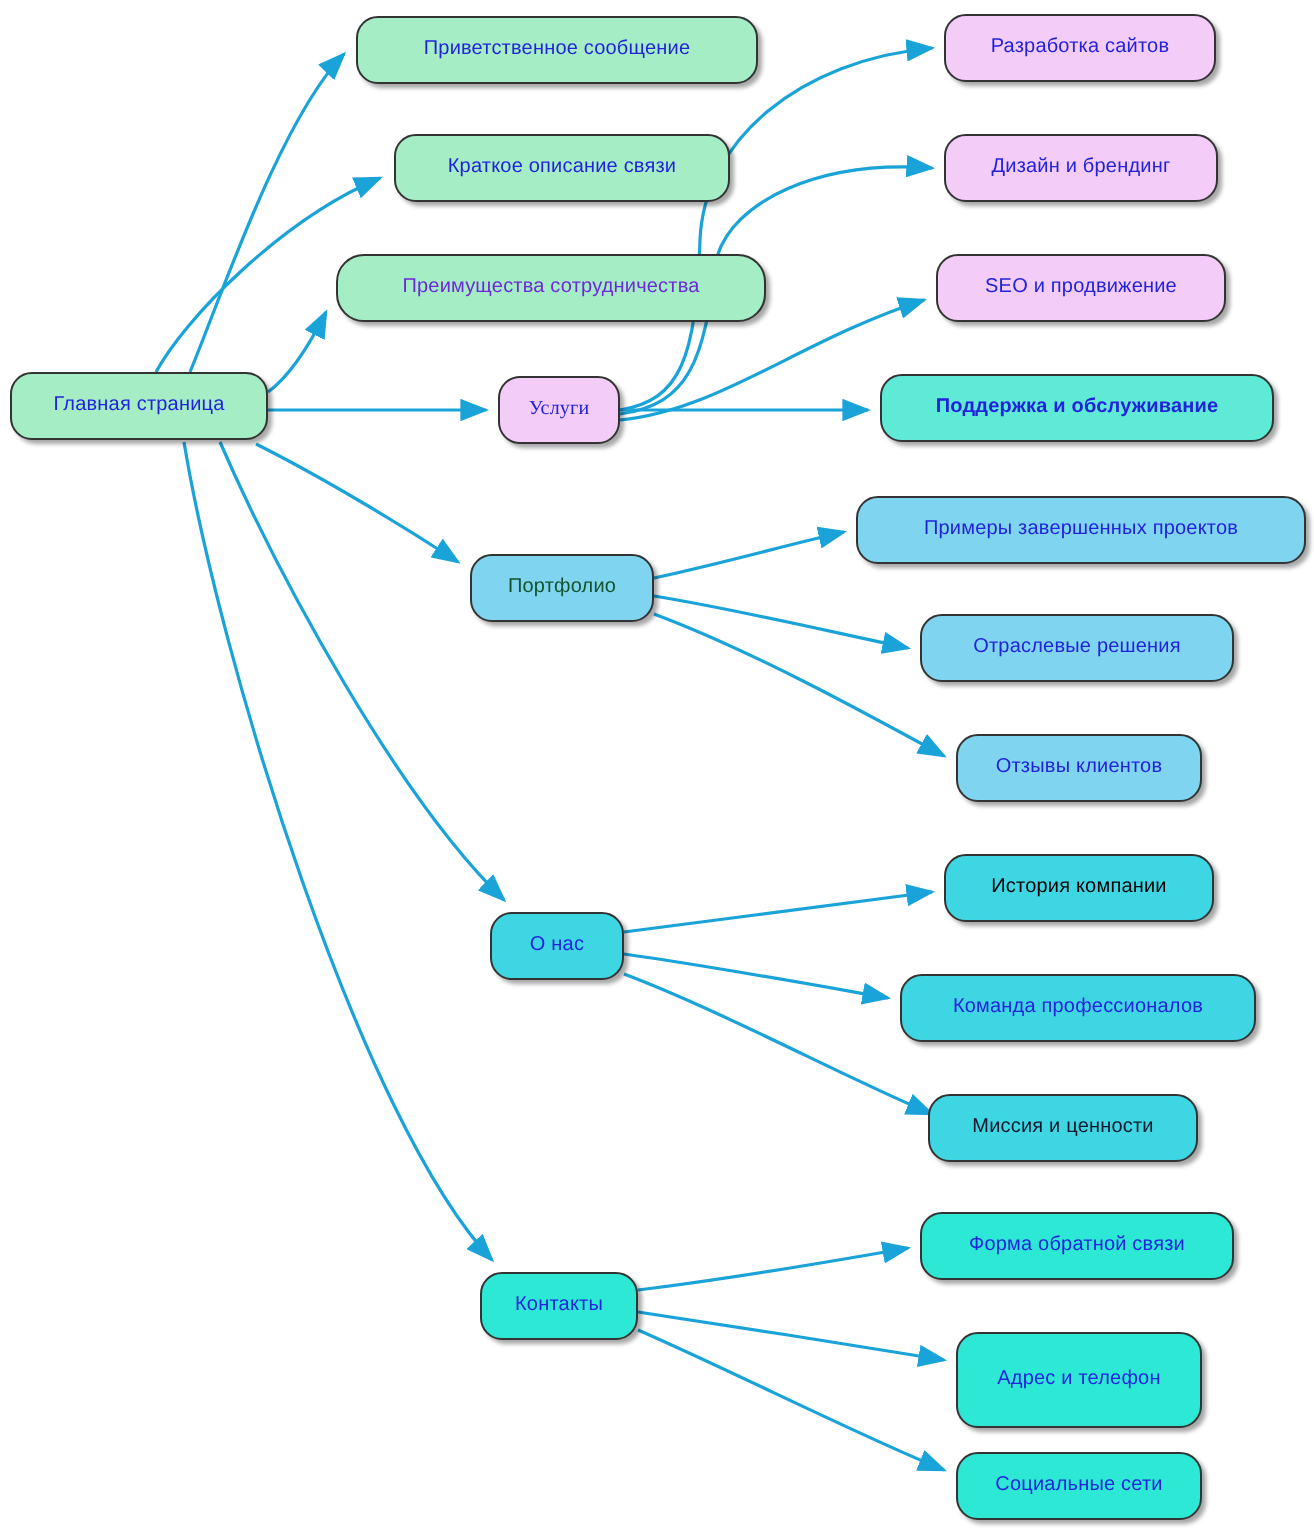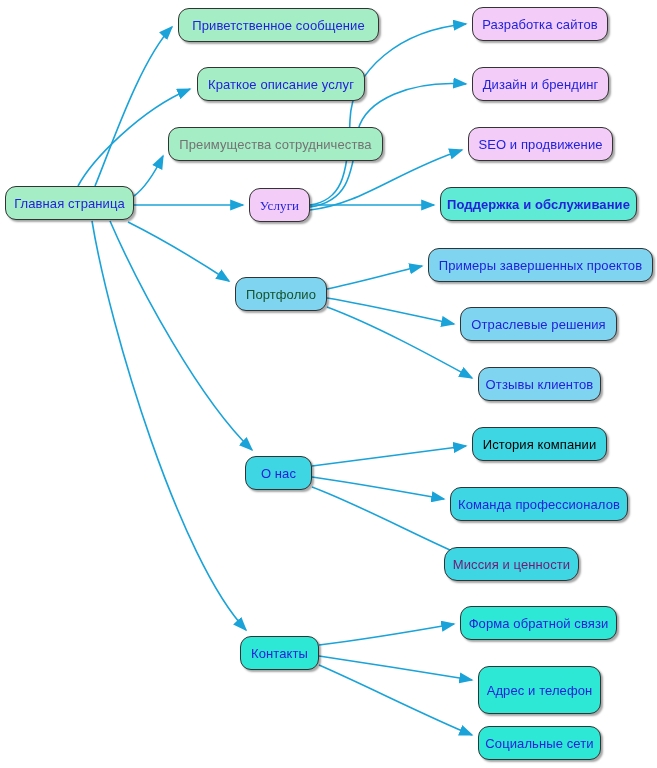--- a/index.html
+++ b/index.html
@@ -28,21 +28,21 @@
   }
   .node {
     position: absolute;
     box-sizing: border-box;
     border: 1.6px solid #333333;
     border-radius: 11px;
     display: flex;
     align-items: center;
     justify-content: center;
     color: #2222dd;
-    font-size: 13px;
+    font-size: 10px;
     line-height: 1;
     white-space: nowrap;
     letter-spacing: 0.1px;
     box-shadow: 2px 2px 2px rgba(0,0,0,0.35);
     cursor: pointer;
   }
   .node-label {
     pointer-events: none;
   }
 </style>
@@ -82,23 +82,23 @@
   </svg>
 
   <div id="nodes-group">
       <div class="node" style="left: 5px; top: 186px; width: 129px; height: 34px; background: rgb(165, 238, 197); border-color: rgb(51, 51, 51); color: rgb(34, 34, 221);">
         <span class="node-label">Главная страница</span>
       </div>
       <div class="node" style="left: 178px; top: 8px; width: 201px; height: 34px; background: rgb(165, 238, 197); border-color: rgb(51, 51, 51); color: rgb(34, 34, 221);">
         <span class="node-label">Приветственное сообщение</span>
       </div>
       <div class="node" style="left: 197px; top: 67px; width: 168px; height: 34px; background: rgb(165, 238, 197); border-color: rgb(51, 51, 51); color: rgb(34, 34, 221);">
-        <span class="node-label">Краткое описание услуг</span>
+        <span class="node-label">Краткое описание связи</span>
       </div>
-      <div class="node" style="left: 168px; top: 127px; width: 215px; height: 34px; background: rgb(165, 238, 197); border-color: rgb(51, 51, 51); color: #737373;">
+      <div class="node" style="left: 168px; top: 127px; width: 215px; height: 34px; background: rgb(165, 238, 197); border-color: rgb(51, 51, 51); color: #6d28d9; border-radius: 14px;">
         <span class="node-label">Преимущества сотрудничества</span>
       </div>
       <div class="node" style="left: 249px; top: 188px; width: 61px; height: 34px; background: rgb(243, 204, 248); border-color: rgb(51, 51, 51); color: rgb(34, 34, 221); font-family: Liberation Serif, serif;">
         <span class="node-label">Услуги</span>
       </div>
       <div class="node" style="left: 472px; top: 7px; width: 136px; height: 34px; background: rgb(243, 204, 248); border-color: rgb(51, 51, 51); color: rgb(34, 34, 221);">
         <span class="node-label">Разработка сайтов</span>
       </div>
       <div class="node" style="left: 472px; top: 67px; width: 137px; height: 34px; background: rgb(243, 204, 248); border-color: rgb(51, 51, 51); color: rgb(34, 34, 221);">
         <span class="node-label">Дизайн и брендинг</span>
@@ -123,21 +123,21 @@
       </div>
       <div class="node" style="left: 245px; top: 456px; width: 67px; height: 34px; background: rgb(63, 214, 228); border-color: rgb(51, 51, 51); color: rgb(34, 34, 221);">
         <span class="node-label">О нас</span>
       </div>
       <div class="node" style="left: 472px; top: 427px; width: 135px; height: 34px; background: rgb(63, 214, 228); border-color: rgb(51, 51, 51); color: #000000;">
         <span class="node-label">История компании</span>
       </div>
       <div class="node" style="left: 450px; top: 487px; width: 178px; height: 34px; background: rgb(63, 214, 228); border-color: rgb(51, 51, 51); color: rgb(34, 34, 221);">
         <span class="node-label">Команда профессионалов</span>
       </div>
-      <div class="node" style="left: 444px; top: 547px; width: 135px; height: 34px; background: rgb(63, 214, 228); border-color: rgb(51, 51, 51); color: #701a75; border-radius: 13px;">
+      <div class="node" style="left: 464px; top: 547px; width: 135px; height: 34px; background: rgb(63, 214, 228); border-color: rgb(51, 51, 51); color: #0f172a;">
         <span class="node-label">Миссия и ценности</span>
       </div>
       <div class="node" style="left: 240px; top: 636px; width: 79px; height: 34px; background: rgb(45, 232, 213); border-color: rgb(51, 51, 51); color: rgb(34, 34, 221);">
         <span class="node-label">Контакты</span>
       </div>
       <div class="node" style="left: 460px; top: 606px; width: 157px; height: 34px; background: rgb(45, 232, 213); border-color: rgb(51, 51, 51); color: rgb(34, 34, 221);">
         <span class="node-label">Форма обратной связи</span>
       </div>
       <div class="node" style="left: 478px; top: 666px; width: 123px; height: 48px; background: rgb(45, 232, 213); border-color: rgb(51, 51, 51); color: rgb(34, 34, 221);">
         <span class="node-label">Адрес и телефон</span>

